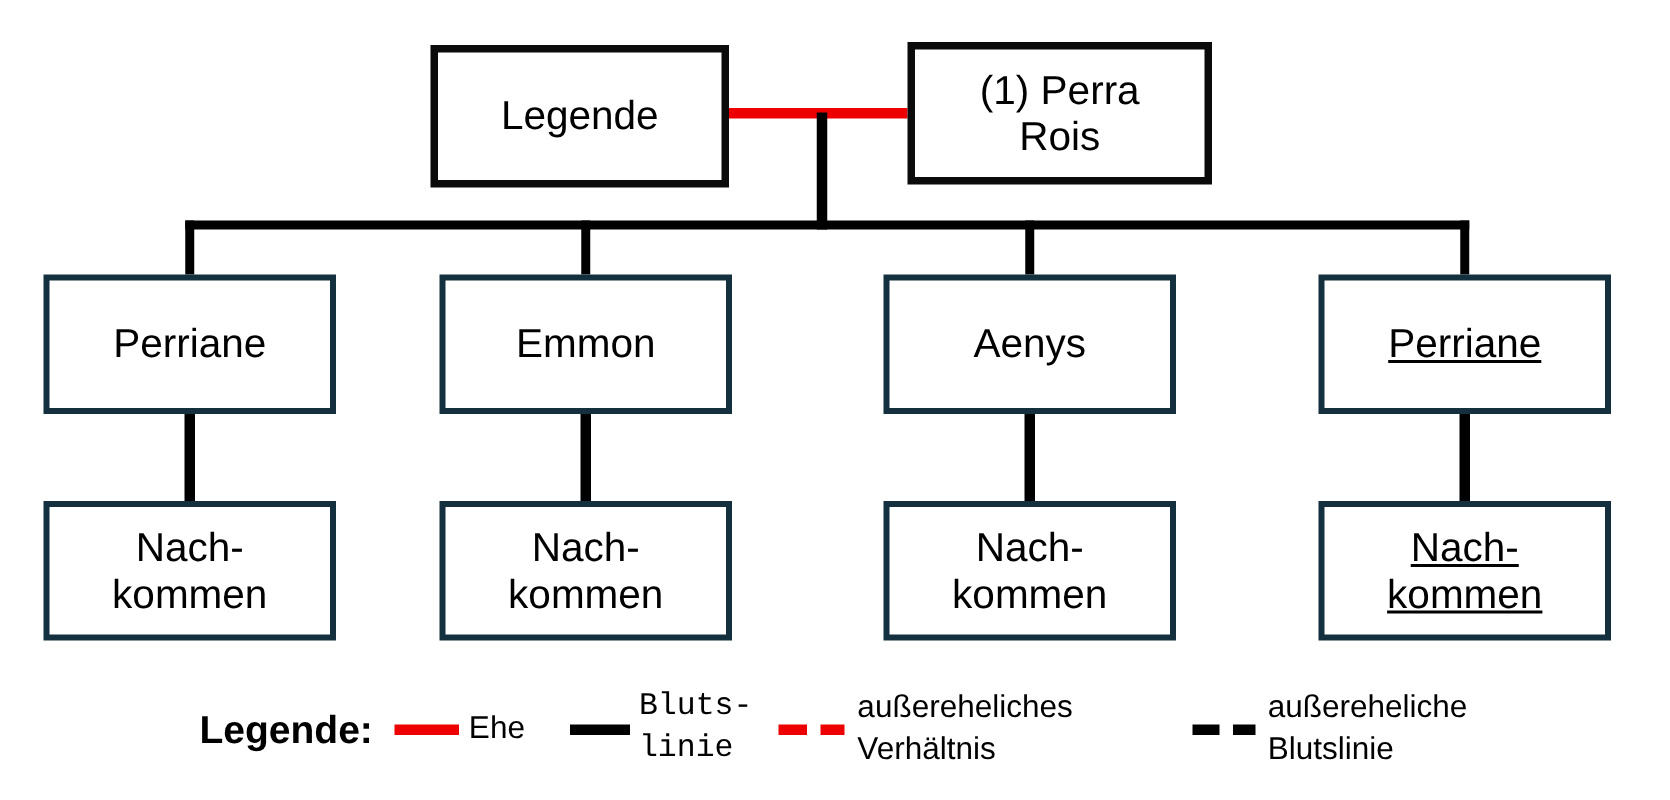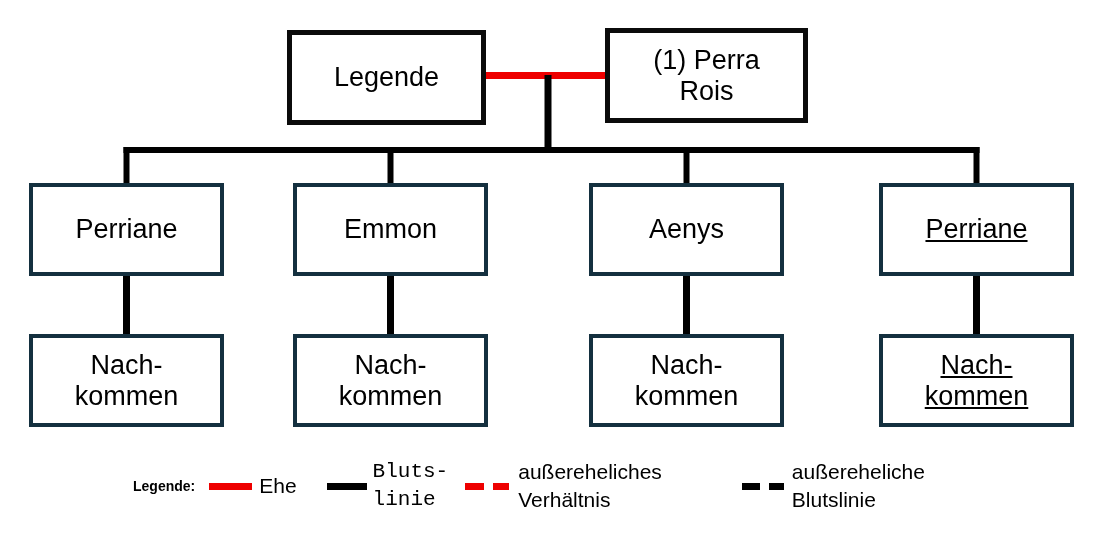--- a/index.html
+++ b/index.html
@@ -57,21 +57,21 @@
     position: absolute;
     left: 133px; top: 452px;
     height: 68px;
     display: flex;
     align-items: center;
     font-size: 21px;
     line-height: 1.32;
     color: var(--text, #000000);
   }
   .legend-title {
-    font-size: 14px;
+    font-size: 26px;
     font-weight: bold;
     margin-right: 14px;
   }
   .legend-label { white-space: pre-line; }
   .swatch { display: flex; align-items: center; flex: none; }
   .swatch .dash { flex: none; }
   .swatch.red .dash   { background: var(--marriage-line, #ee0000); }
   .swatch.black .dash { background: var(--blood-line, #000000); }
 
   .sw-ehe        { margin-right: 7px; }

